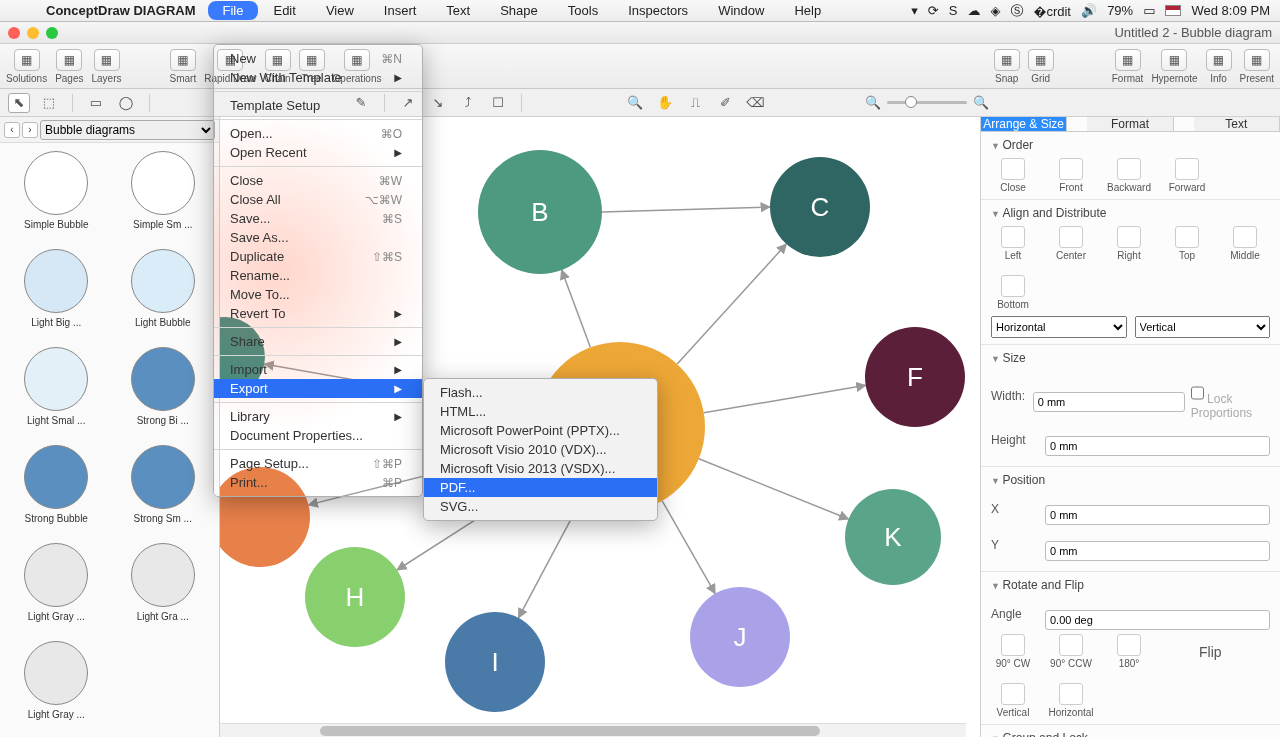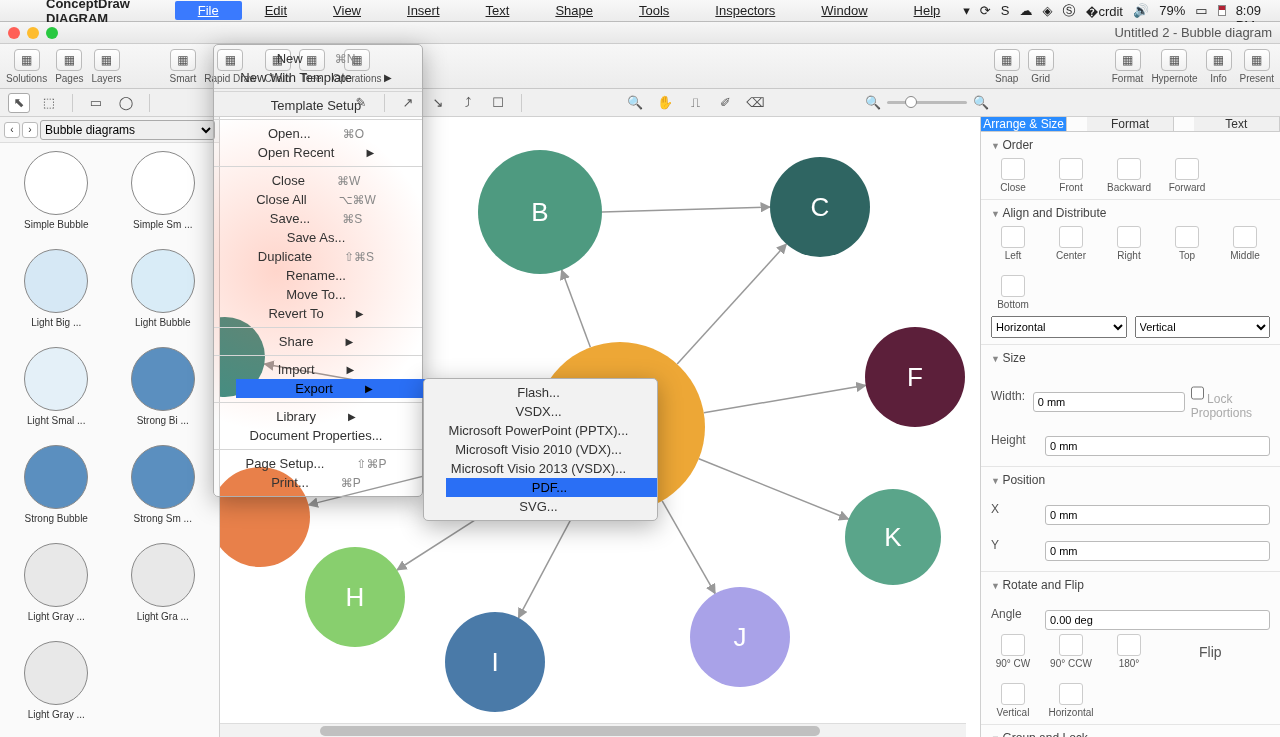--- a/index.html
+++ b/index.html
@@ -2,21 +2,21 @@
 <html><head>
 <meta charset="utf-8">
 <style>
 * { margin: 0; padding: 0; box-sizing: border-box; font-family: -apple-system, "Helvetica Neue", Arial, sans-serif; }
 body { width: 1280px; height: 737px; overflow: hidden; background: #fff; font-size: 13px; color: #333; user-select: none; }
 
 
 .mac-menubar { height: 22px; background: linear-gradient(#f8f8f8,#ececec); border-bottom: 1px solid #bbb; display: flex; align-items: center; padding: 0 10px; font-size: 13px; color: #222; }
 .mac-menubar .apple { font-size: 15px; margin-right: 8px; }
 .mac-menubar .appname { font-weight: 700; margin-right: 12px; margin-left: 28px; }
-.mac-menubar .menu-item { padding: 2px 23px; border-radius: 2px; text-decoration: underline; }
+.mac-menubar .menu-item { padding: 2px 15px; border-radius: 8px; }
 .mac-menubar .menu-item.active { background: #3a7afe; color: #fff; }
 .mac-menubar .right { margin-left: auto; display: flex; align-items: center; gap: 10px; }
 .mac-menubar .flag { width:16px; height:11px; background:linear-gradient(#b22234,#b22234 50%,#fff 50%,#fff); border:1px solid #888; }
 
 
 .window { position: relative; }
 .titlebar { height: 22px; background: linear-gradient(#f6f6f6,#e8e8e8); display:flex; align-items:center; padding: 0 8px; border-bottom:1px solid #ccc; }
 .traffic { display:flex; gap:7px; }
 .traffic span { width:12px; height:12px; border-radius:50%; display:block; }
 .tl-red{background:#ff5f57;} .tl-yel{background:#febc2e;} .tl-grn{background:#28c840;}
@@ -56,22 +56,22 @@
 .section h4::before { content:"▼ "; font-size:9px; color:#888; }
 .btn-row { display:flex; gap:14px; flex-wrap:wrap; }
 .mini-btn { display:flex; flex-direction:column; align-items:center; gap:2px; font-size:10px; color:#555; width:44px; }
 .mini-btn .ic { width:24px; height:22px; border:1px solid #ccc; border-radius:3px; background:#fff; }
 .field-row { display:flex; align-items:center; gap:6px; margin-bottom:4px; }
 .field-row label { width:48px; color:#555; }
 .field-row input { flex:1; height:20px; border:1px solid #bbb; border-radius:3px; padding:0 4px; font-size:11px;margin-top:12px; }
 
 
 .dropdown { position:absolute; background:#f2f2f2; border:1px solid #b0b0b0; border-radius:5px; box-shadow:0 6px 24px rgba(0,0,0,.3); z-index:100; font-size:13px; padding:4px 0; }
-.dropdown .mi { padding:2px 20px 2px 16px; display:flex; align-items:center; justify-content:center; min-width:200px; cursor:default;gap:32px; }
-.dropdown .mi.highlight { background:#2a6ff5; color:#000000;margin-left:22px; }
+.dropdown .mi { padding:2px 20px 2px 16px; display:flex; align-items:center; justify-content:space-between; min-width:200px; cursor:default;gap:32px; }
+.dropdown .mi.highlight { background:#2a6ff5; color:#ffffff; }
 .dropdown .mi .shortcut { color:#888; font-size:12px; }
 .dropdown hr { border:none; border-top:1px solid #d5d5d5; margin:4px 0; }
 .dropdown .arrow { font-size:10px; }
 
 .gradient-bg { background: radial-gradient(circle at 30% 50%, rgba(255,90,50,.25), transparent 60%); }
 
 
 .hscroll { position:absolute; bottom:0; left:0; right:14px; height:14px; background:#f2f2f2; border-top:1px solid #ddd; }
 .hscroll .thumb { position:absolute; left:100px; top:2px; height:10px; width:500px; background:#c0c0c0; border-radius:5px; }
 
@@ -327,21 +327,21 @@
         <span>Print...</span>
         <span class="shortcut">⌘P</span>
       </div>
     </div>
 
   <div class="dropdown" id="export-menu" style="left:423px; top:356px; width:235px;">
       <div class="mi">
         <span>Flash...</span>
       </div>
       <div class="mi">
-        <span>VSDX...</span>
+        <span>HTML...</span>
       </div>
       <div class="mi">
         <span>Microsoft PowerPoint (PPTX)...</span>
       </div>
       <div class="mi">
         <span>Microsoft Visio 2010 (VDX)...</span>
       </div>
       <div class="mi">
         <span>Microsoft Visio 2013 (VSDX)...</span>
       </div>

